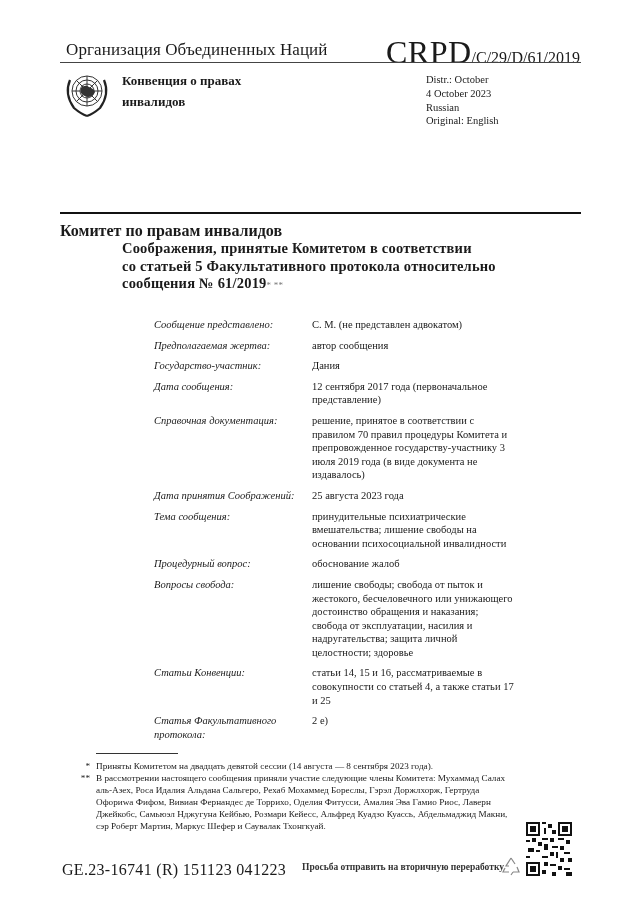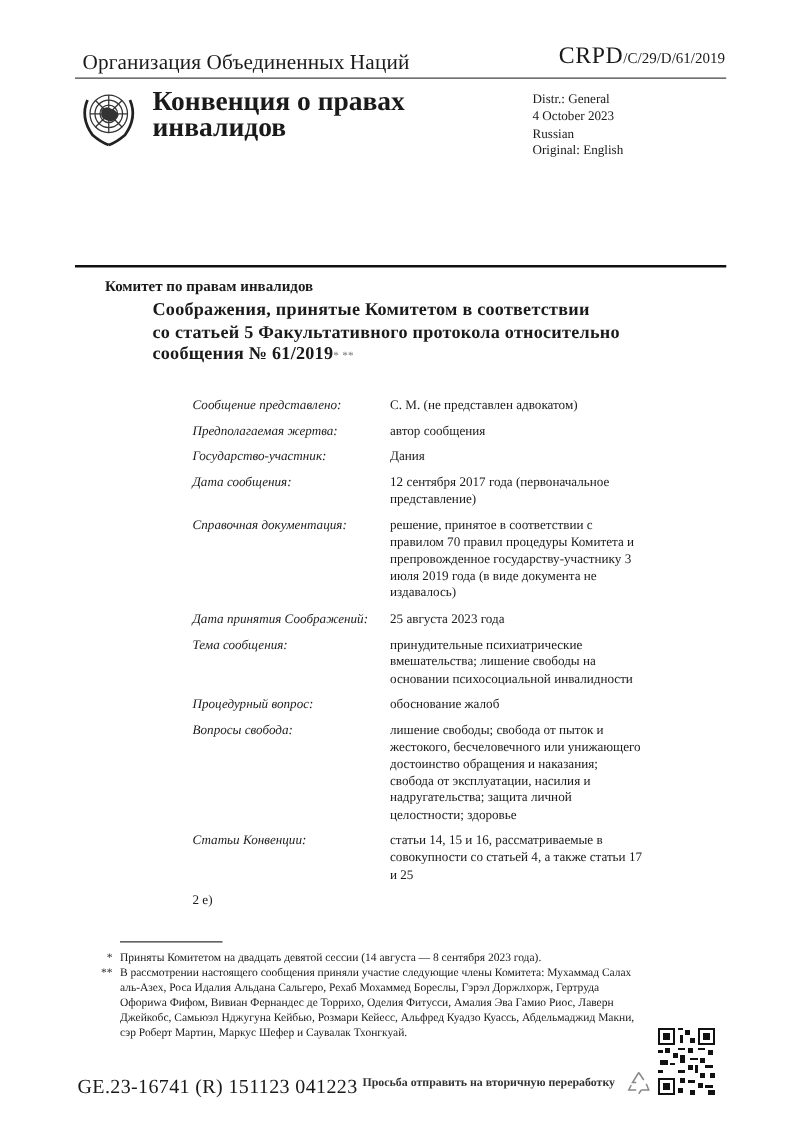--- a/index.html
+++ b/index.html
@@ -1,41 +1,41 @@
 <!DOCTYPE html>
 <html><head>
 <meta charset="utf-8">
 <style>
   html, body { margin:0; padding:0; background:#ffffff; }
   body { width:640px; height:905px; position:relative; overflow:hidden;
          font-family:"Liberation Serif", "DejaVu Serif", serif; color:#1a1a1a; }
   .abs { position:absolute; }
   .org { left:66px; top:40px; font-size:17px; letter-spacing:0.1px; }
   .symbol { right:60px; top:34px; white-space:nowrap; }
-  .symbol .main { font-size:19px; letter-spacing:0.5px; }
-  .symbol .suffix { font-size:12px; }
+  .symbol .main { font-size:32px; letter-spacing:0.5px; }
+  .symbol .suffix { font-size:16px; }
   .rule-top { left:60px; top:62px; width:521px; height:1px; background:#444; }
   .logo { left:62px; top:68px; width:50px; height:50px; }
-  .body-title { left:122px; top:70px; font-size:22px; font-weight:bold; line-height:21px; }
+  .body-title { left:122px; top:70px; font-size:13px; font-weight:bold; line-height:21px; }
   .distr { left:426px; top:73px; font-size:10.5px; line-height:13.8px; }
   .rule-thick { left:60px; top:212px; width:521px; height:2px; background:#111; }
-  .committee { left:60px; top:222px; font-size:12px; font-weight:bold;margin-left:24px; }
+  .committee { left:60px; top:222px; font-size:16px; font-weight:bold; }
   .doc-title { left:122px; top:240px; width:420px; font-size:14.5px; font-weight:bold; line-height:17.5px; letter-spacing:0.2px; }
   .doc-title .fnref { font-weight:normal; font-size:9px; color:#777; vertical-align:0px; }
   .meta { left:154px; top:318px; width:360px; font-size:10.5px; line-height:13.6px; }
   .meta-row { display:flex; margin-bottom:7px; }
   .meta-label { width:158px; font-style:italic; flex:none; }
   .meta-value { flex:1; }
   .fn-rule { left:96px; top:753px; width:82px; height:1px; background:#333; }
   .footnotes { left:74px; top:760px; width:440px; font-size:9.2px; line-height:12px; }
   .fn { display:flex; }
   .fn-mark { width:16px; text-align:right; padding-right:6px; flex:none; }
   .fn-text { flex:1; }
   .job { left:62px; top:861px; font-size:16px; letter-spacing:0.3px; }
-  .recycle-text { left:290px; top:862px; font-size:9.5px; font-weight:bold; color:#333; }
+  .recycle-text { left:302px; top:862px; font-size:9.5px; font-weight:bold; color:#333; }
   .recycle { left:500px; top:855px; width:22px; height:22px; }
   .qr { left:526px; top:822px; width:46px; height:54px; }
 </style>
 </head>
 <body>
 
 <div class="abs org">Организация Объединенных Наций</div>
 
 <div class="abs symbol">
   <span class="main">CRPD</span><span class="suffix">/C/29/D/61/2019</span>
@@ -60,21 +60,21 @@
     <path d="M42 12 q6 14 -4 28 q-7 6 -13 8"></path>
   </g>
 </svg>
 
 <div class="abs body-title">
   <div>Конвенция о правах</div>
   <div>инвалидов</div>
 </div>
 
 <div class="abs distr">
-  <div>Distr.: General</div>
+  <div>Distr.: October</div>
   <div>4 October 2023</div>
   <div>Russian</div>
   <div>Original: English</div>
 </div>
 
 <div class="abs rule-thick"></div>
 
 <div class="abs committee">Комитет по правам инвалидов</div>
 
 <div class="abs doc-title">
@@ -118,20 +118,21 @@
   </div>
   <div class="meta-row">
     <div class="meta-label">Вопросы свобода:</div>
     <div class="meta-value">лишение свободы; свобода от пыток и жестокого, бесчеловечного или унижающего достоинство обращения и наказания; свобода от эксплуатации, насилия и надругательства; защита личной целостности; здоровье</div>
   </div>
   <div class="meta-row">
     <div class="meta-label">Статьи Конвенции:</div>
     <div class="meta-value">статьи 14, 15 и 16, рассматриваемые в совокупности со статьей 4, а также статьи 17 и 25</div>
   </div>
   <div class="meta-row">
+    <div class="meta-label">Статья Факультативного протокола:</div>
     <div class="meta-value">2 e)</div>
   </div>
 </div>
 
 <div class="abs fn-rule"></div>
 
 <div class="abs footnotes">
   <div class="fn">
     <span class="fn-mark">*</span>
     <span class="fn-text">Приняты Комитетом на двадцать девятой сессии (14 августа — 8 сентября 2023 года).</span>

